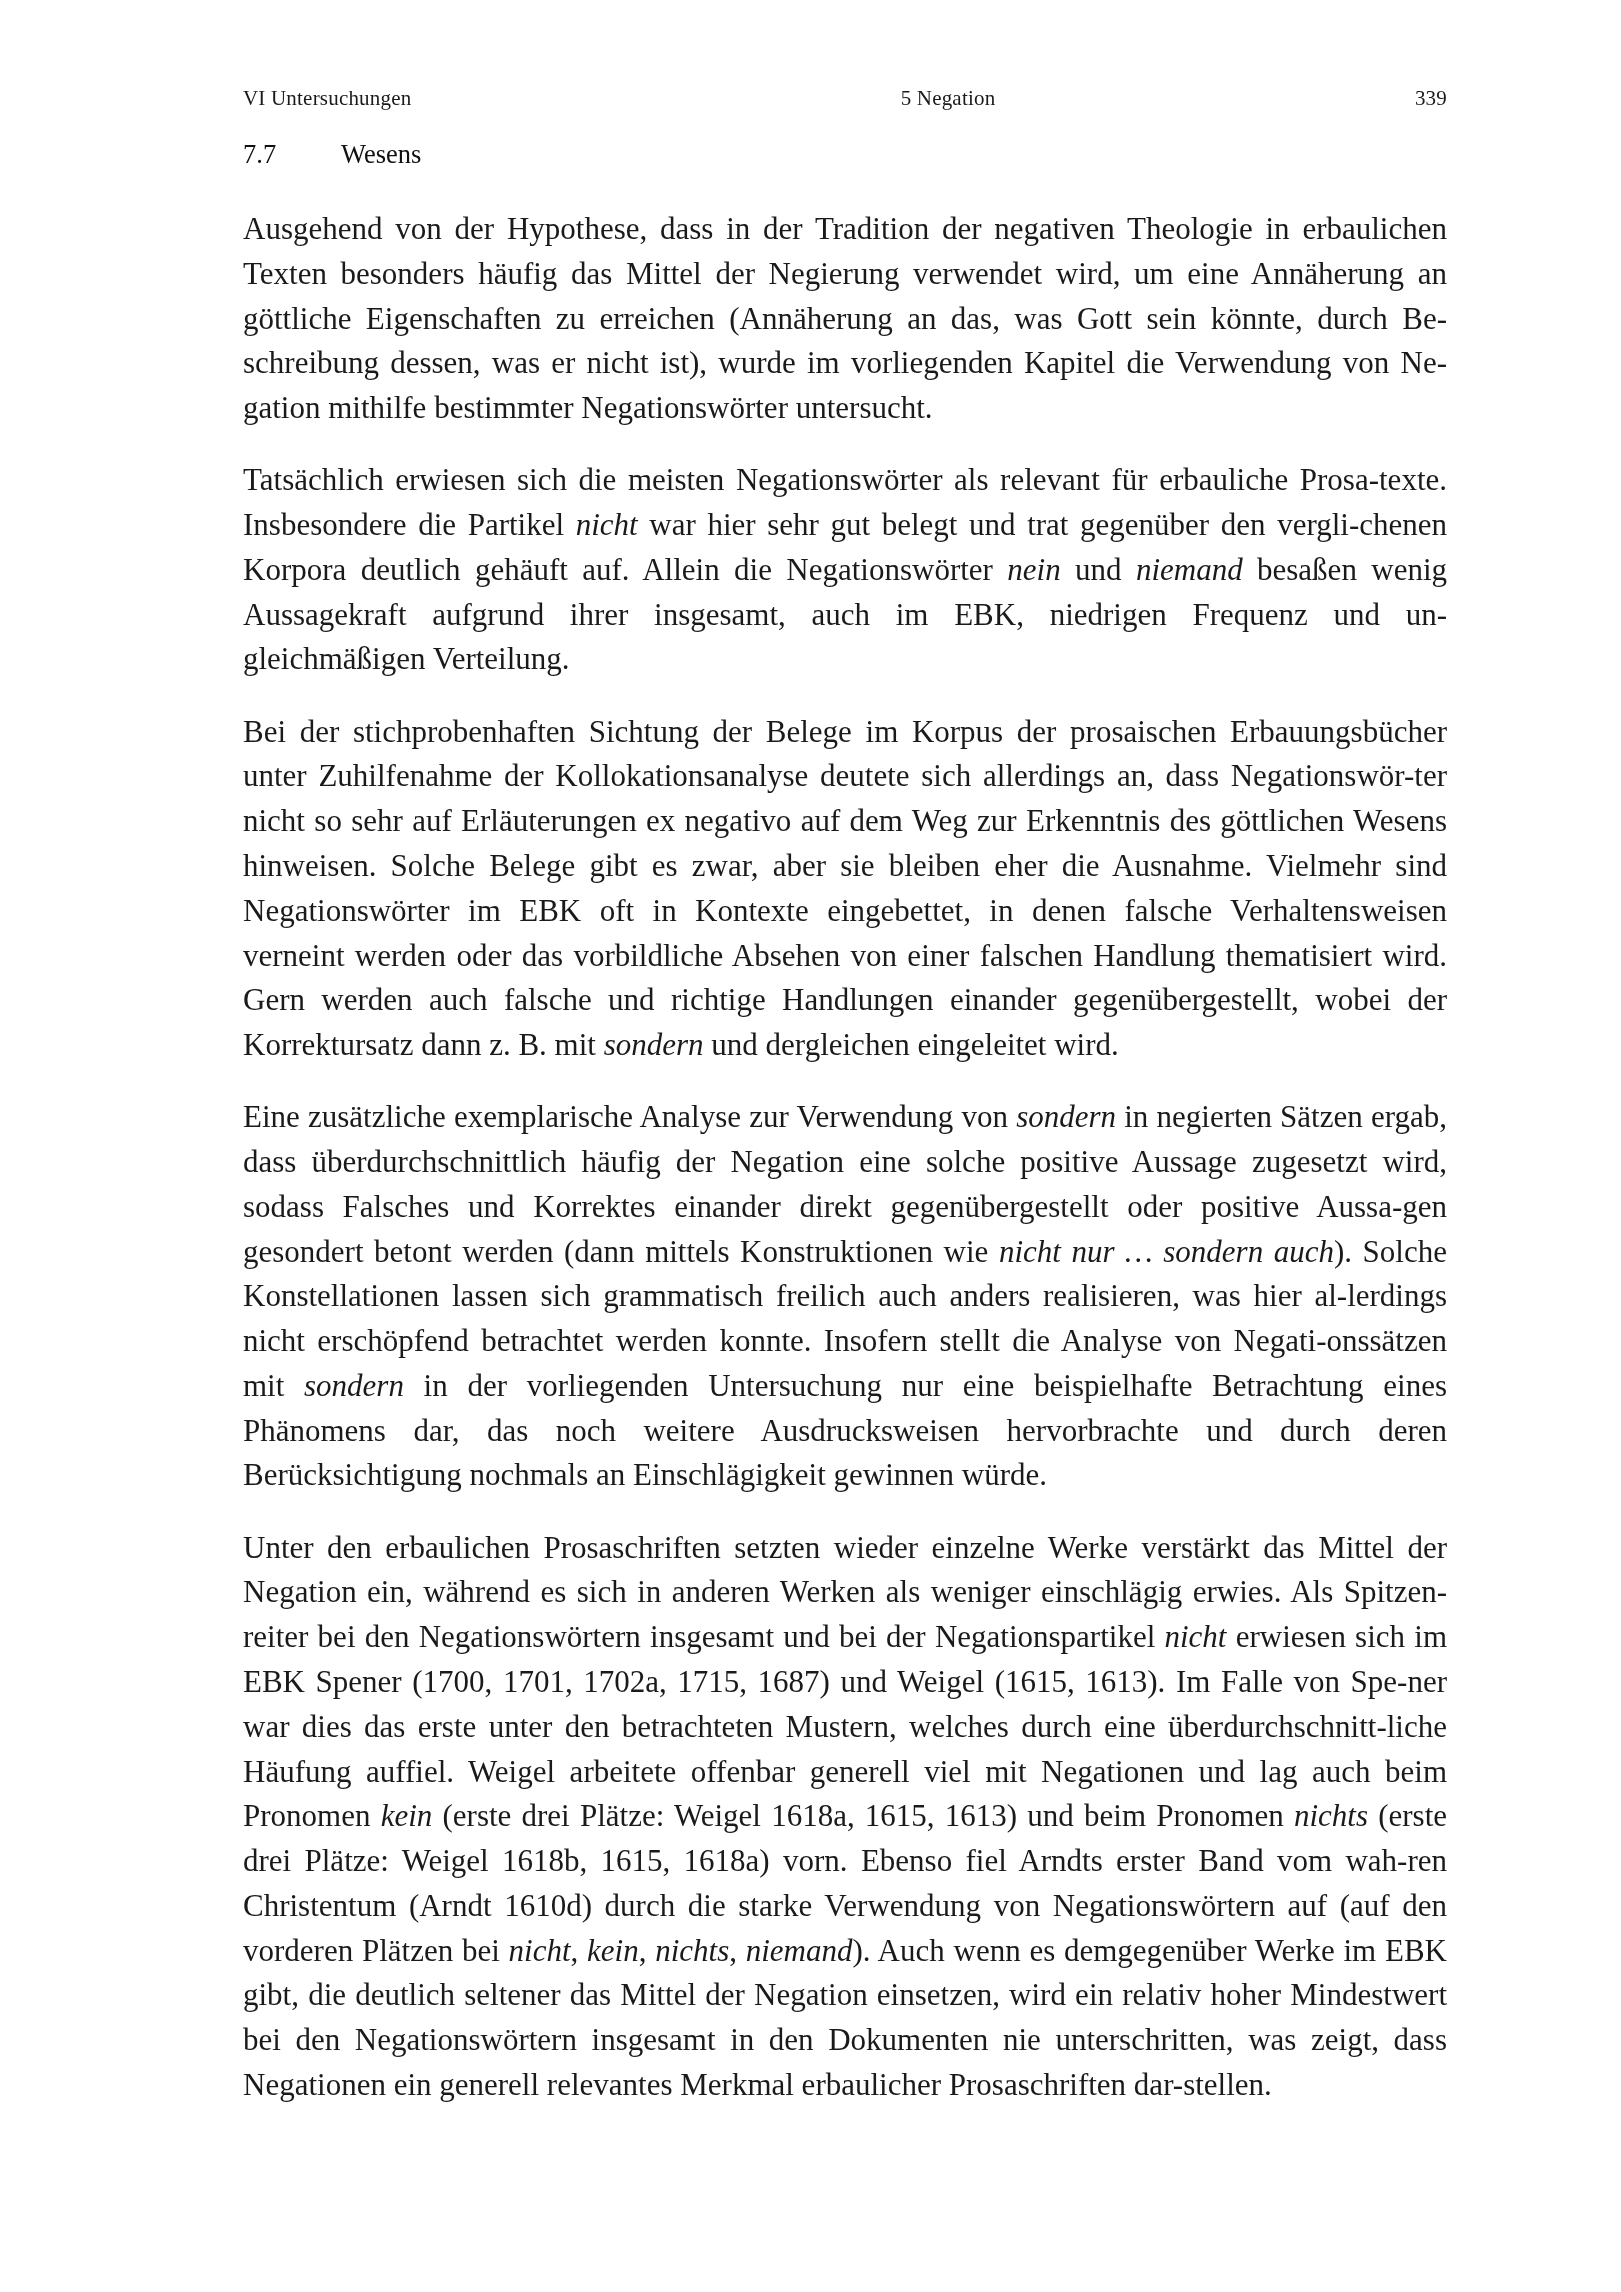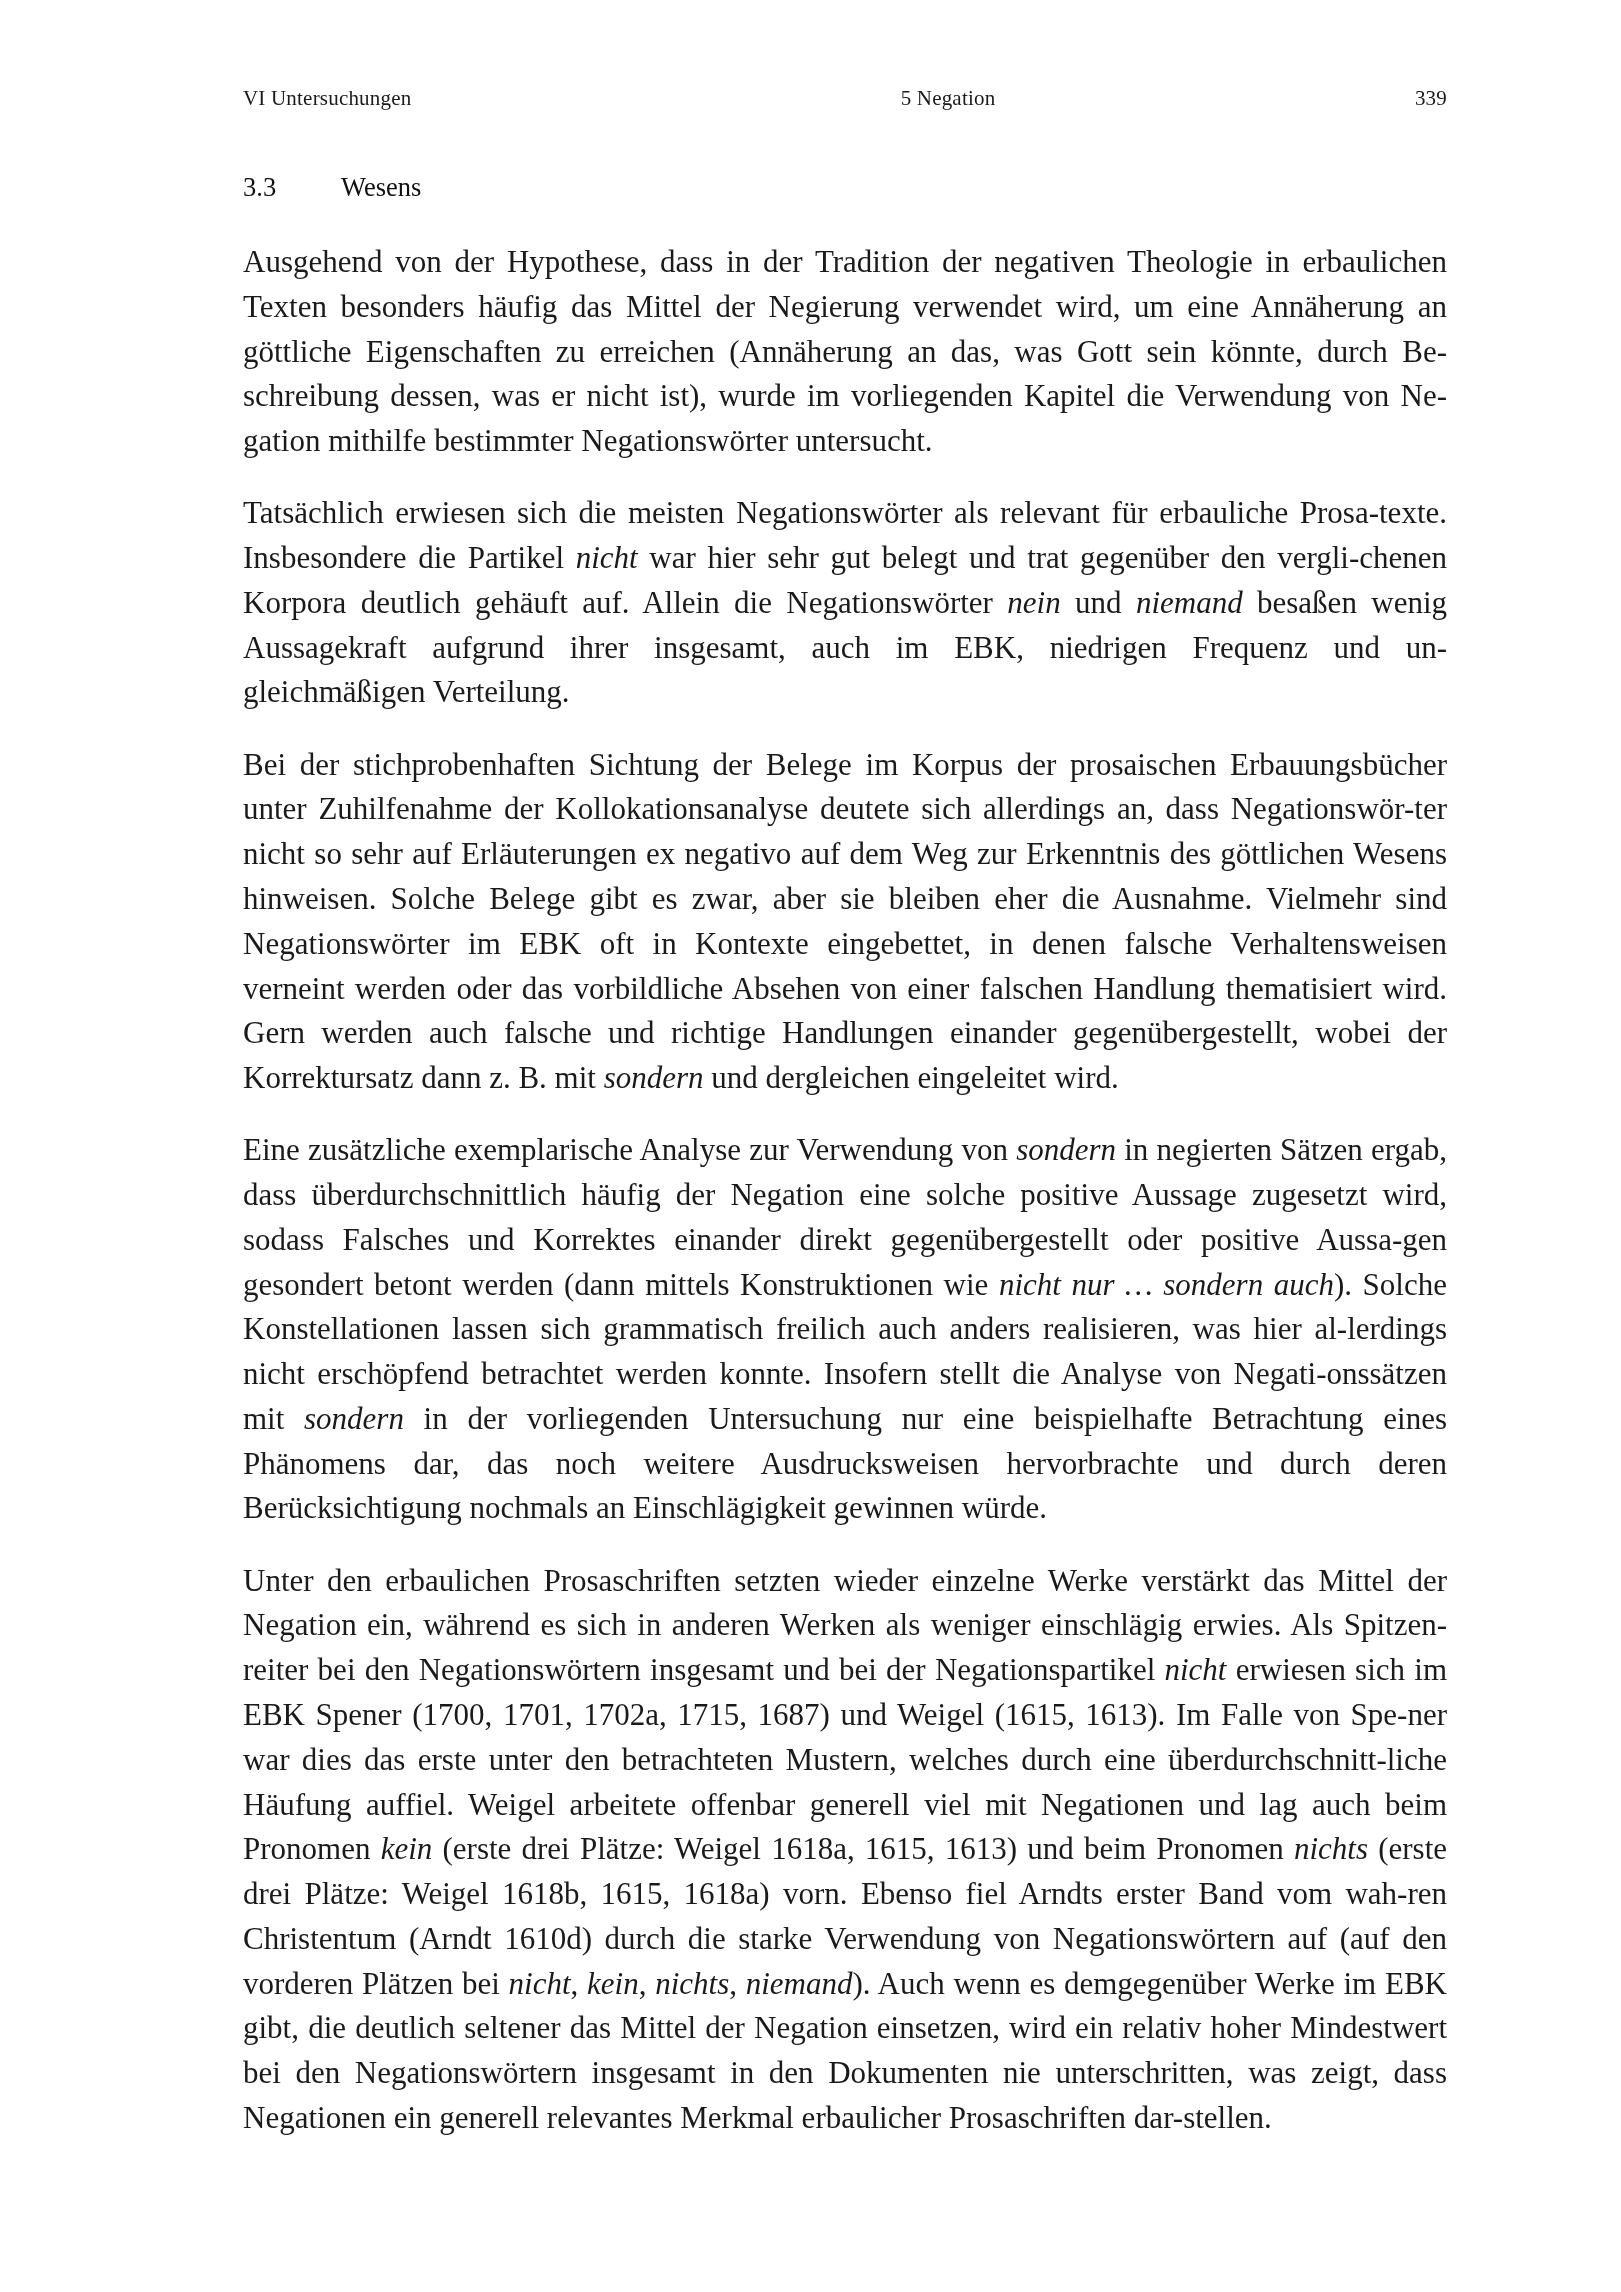--- a/index.html
+++ b/index.html
@@ -25,21 +25,21 @@
     left: 243px;
     top: 86px;
     width: 1204px;
   }
   .running-head {
     display: flex;
     align-items: flex-end;
     font-size: 21px;
     letter-spacing: 0.2px;
     color: #1a1a1a;
-    margin-bottom: 61px;
+    margin-bottom: 28px;
   }
   .rh-left {
     flex: 0 0 auto;
     width: 412px;
     text-align: left;
   }
   .rh-center {
     flex: 1 1 auto;
     text-align: center;
     margin-left: -88px;
@@ -84,21 +84,21 @@
 <div class="page">
   <div class="content">
 
     <div class="running-head">
       <span class="rh-left">VI Untersuchungen</span>
       <span class="rh-center">5 Negation</span>
       <span class="rh-right">339</span>
     </div>
 
     <div class="section-heading">
-      <span class="section-num">3.3</span>
+      <span class="section-num">7.7</span>
       <span class="section-title">Wesens</span>
     </div>
 
     <div id="paragraphs">
         <p class="body"><span>Ausgehend von der Hypothese, dass in der Tradition der negativen Theologie in erbaulichen Texten besonders häufig das Mittel der Negierung verwendet wird, um eine Annäherung an göttliche Eigenschaften zu erreichen (Annäherung an das, was Gott sein könnte, durch Be-schreibung dessen, was er nicht ist), wurde im vorliegenden Kapitel die Verwendung von Ne-gation mithilfe bestimmter Negationswörter untersucht.</span></p>
         <p class="body"><span>Tatsächlich erwiesen sich die meisten Negationswörter als relevant für erbauliche Prosa-texte. Insbesondere die Partikel </span><i>nicht</i><span> war hier sehr gut belegt und trat gegenüber den vergli-chenen Korpora deutlich gehäuft auf. Allein die Negationswörter </span><i>nein</i><span> und </span><i>niemand</i><span> besaßen wenig Aussagekraft aufgrund ihrer insgesamt, auch im EBK, niedrigen Frequenz und un-gleichmäßigen Verteilung.</span></p>
         <p class="body"><span>Bei der stichprobenhaften Sichtung der Belege im Korpus der prosaischen Erbauungsbücher unter Zuhilfenahme der Kollokationsanalyse deutete sich allerdings an, dass Negationswör-ter nicht so sehr auf Erläuterungen ex negativo auf dem Weg zur Erkenntnis des göttlichen Wesens hinweisen. Solche Belege gibt es zwar, aber sie bleiben eher die Ausnahme. Vielmehr sind Negationswörter im EBK oft in Kontexte eingebettet, in denen falsche Verhaltensweisen verneint werden oder das vorbildliche Absehen von einer falschen Handlung thematisiert wird. Gern werden auch falsche und richtige Handlungen einander gegenübergestellt, wobei der Korrektursatz dann z. B. mit </span><i>sondern</i><span> und dergleichen eingeleitet wird.</span></p>
         <p class="body"><span>Eine zusätzliche exemplarische Analyse zur Verwendung von </span><i>sondern</i><span> in negierten Sätzen ergab, dass überdurchschnittlich häufig der Negation eine solche positive Aussage zugesetzt wird, sodass Falsches und Korrektes einander direkt gegenübergestellt oder positive Aussa-gen gesondert betont werden (dann mittels Konstruktionen wie </span><i>nicht nur … sondern auch</i><span>). Solche Konstellationen lassen sich grammatisch freilich auch anders realisieren, was hier al-lerdings nicht erschöpfend betrachtet werden konnte. Insofern stellt die Analyse von Negati-onssätzen mit </span><i>sondern</i><span> in der vorliegenden Untersuchung nur eine beispielhafte Betrachtung eines Phänomens dar, das noch weitere Ausdrucksweisen hervorbrachte und durch deren Berücksichtigung nochmals an Einschlägigkeit gewinnen würde.</span></p>
         <p class="body"><span>Unter den erbaulichen Prosaschriften setzten wieder einzelne Werke verstärkt das Mittel der Negation ein, während es sich in anderen Werken als weniger einschlägig erwies. Als Spitzen-reiter bei den Negationswörtern insgesamt und bei der Negationspartikel </span><i>nicht</i><span> erwiesen sich im EBK Spener (1700, 1701, 1702a, 1715, 1687) und Weigel (1615, 1613). Im Falle von Spe-ner war dies das erste unter den betrachteten Mustern, welches durch eine überdurchschnitt-liche Häufung auffiel. Weigel arbeitete offenbar generell viel mit Negationen und lag auch beim Pronomen </span><i>kein</i><span> (erste drei Plätze: Weigel 1618a, 1615, 1613) und beim Pronomen </span><i>nichts</i><span> (erste drei Plätze: Weigel 1618b, 1615, 1618a) vorn. Ebenso fiel Arndts erster Band vom wah-ren Christentum (Arndt 1610d) durch die starke Verwendung von Negationswörtern auf (auf den vorderen Plätzen bei </span><i>nicht</i><span>, </span><i>kein</i><span>, </span><i>nichts</i><span>, </span><i>niemand</i><span>). Auch wenn es demgegenüber Werke im EBK gibt, die deutlich seltener das Mittel der Negation einsetzen, wird ein relativ hoher Mindestwert bei den Negationswörtern insgesamt in den Dokumenten nie unterschritten, was zeigt, dass Negationen ein generell relevantes Merkmal erbaulicher Prosaschriften dar-stellen.</span></p>
       </div>

